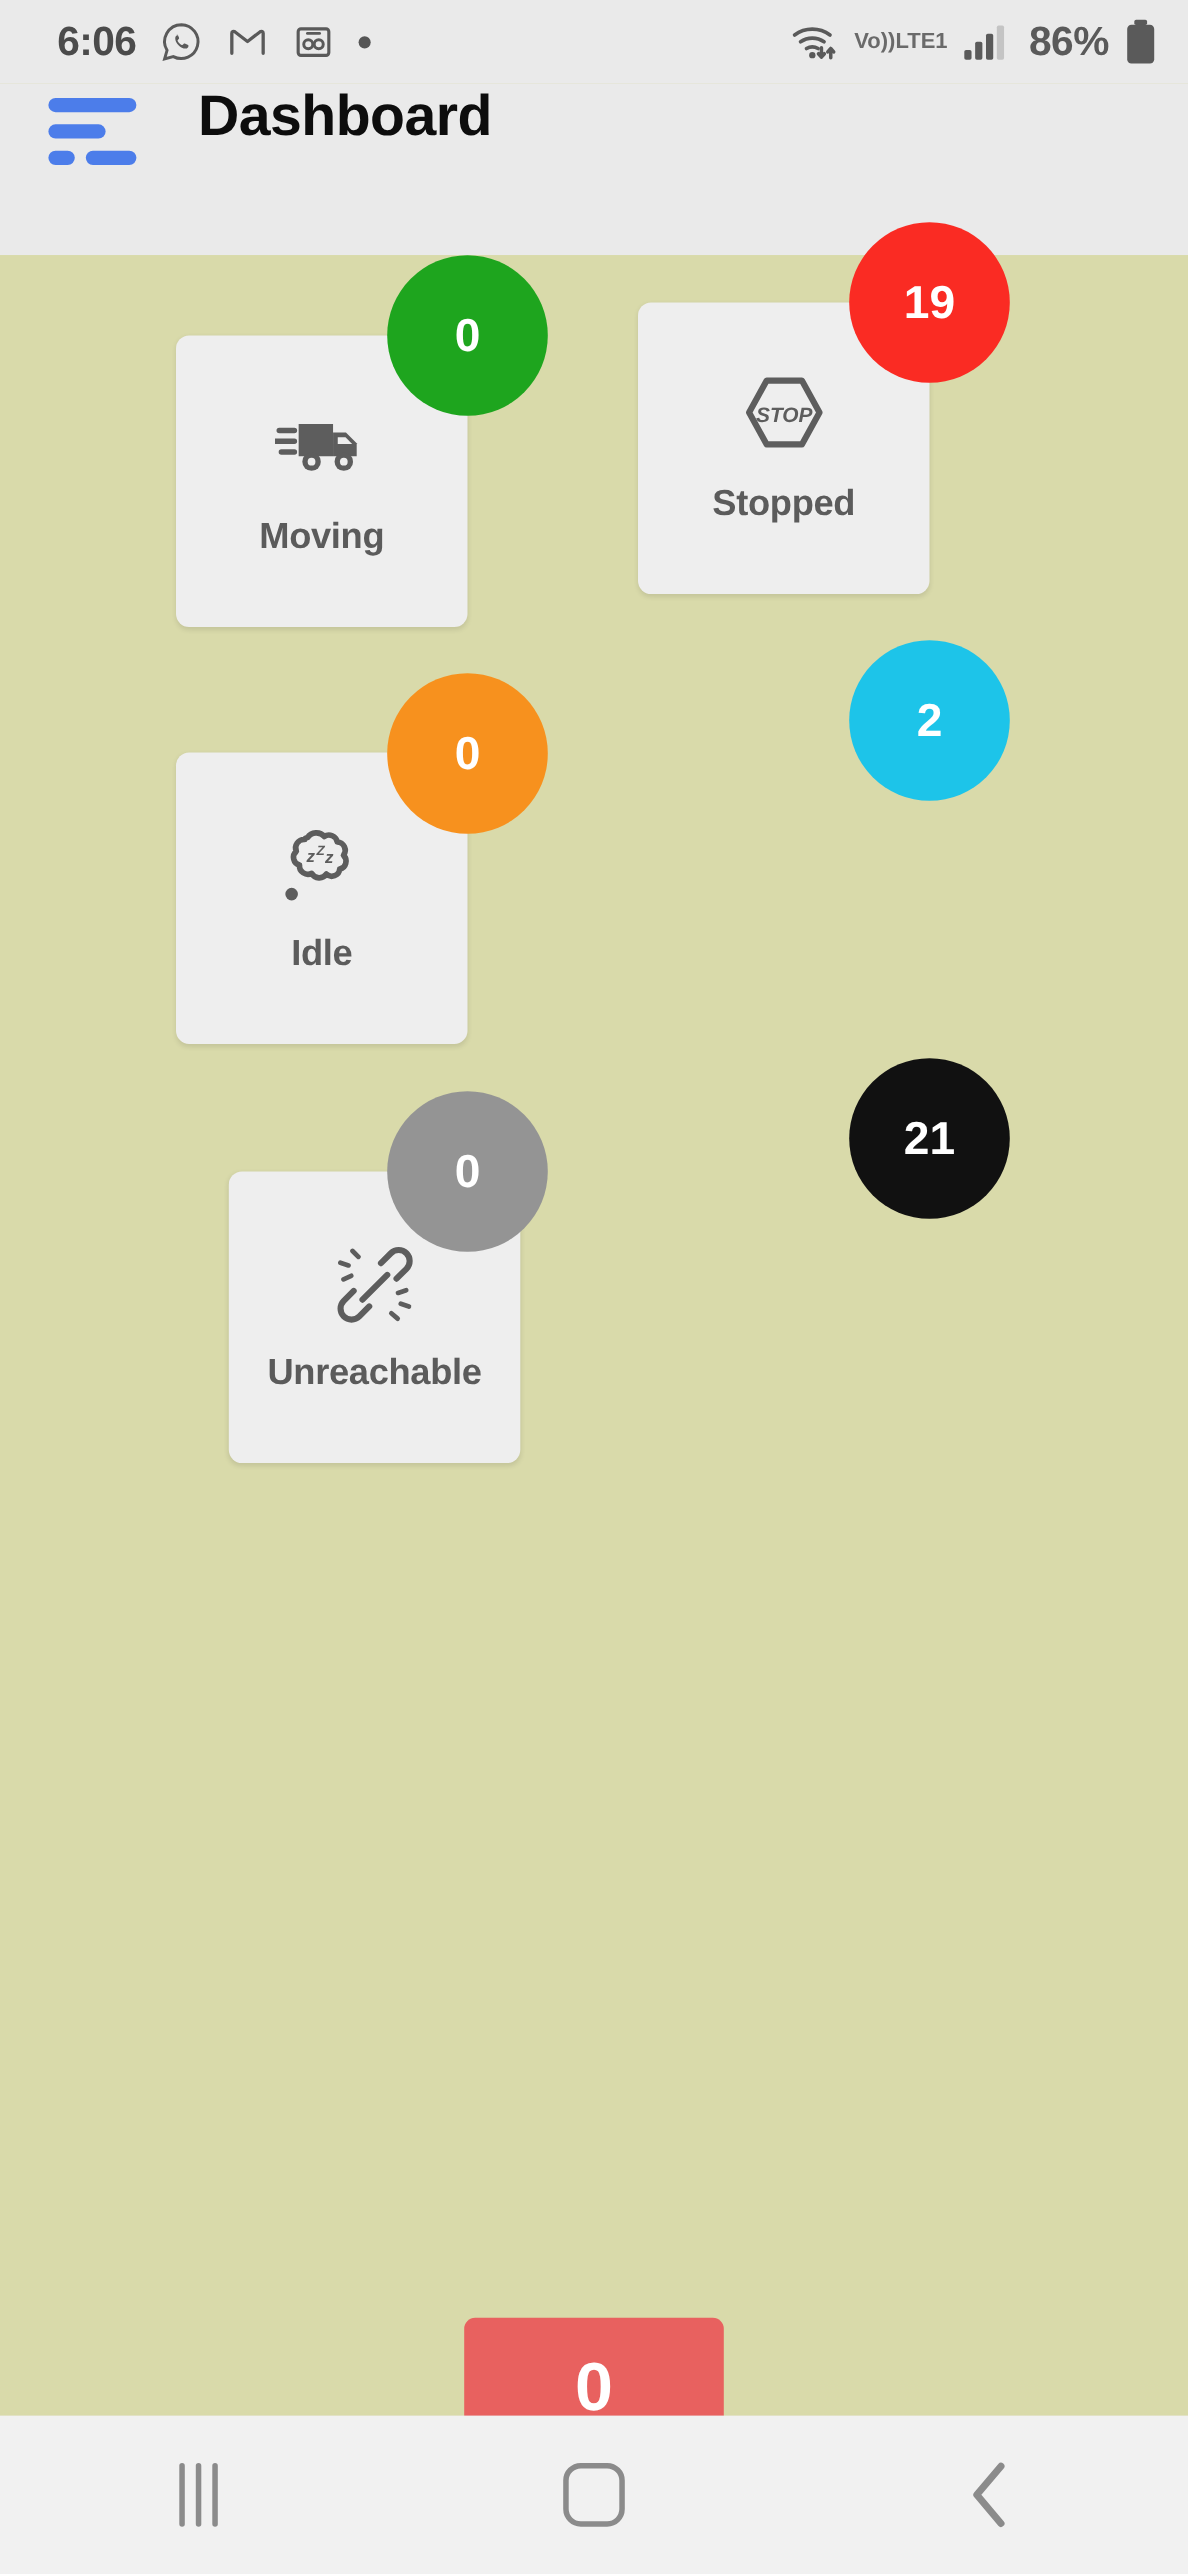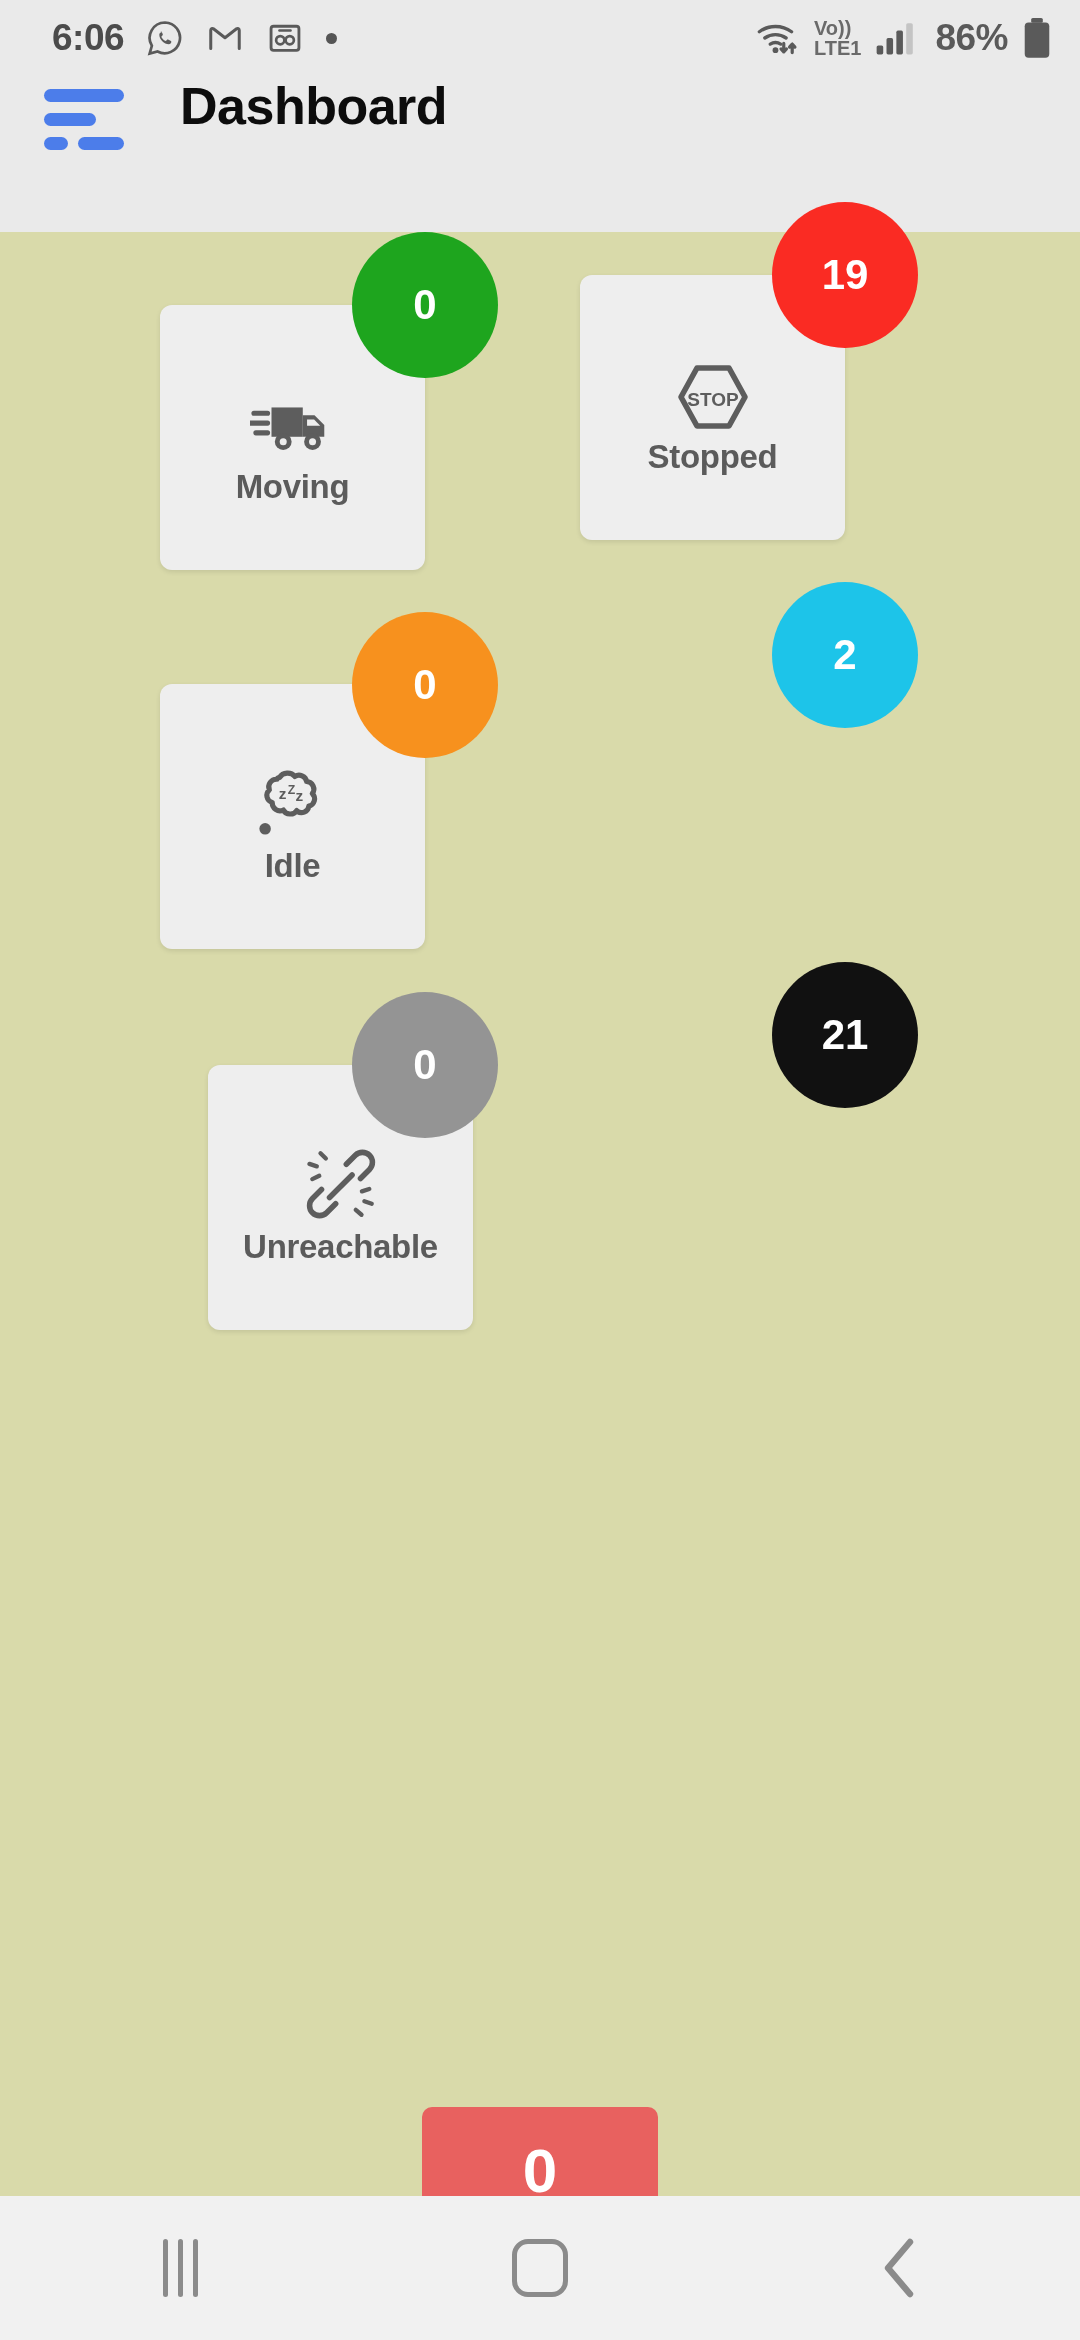--- a/index.html
+++ b/index.html
@@ -14,21 +14,21 @@
   
   .statusbar{
     position:absolute; top:0; left:0; width:1080px; height:76px;
     background:#eaeaea; display:flex; align-items:center;
     padding:0 28px 0 52px; color:#4a4a4a;
   }
   .sb-left{ display:flex; align-items:center; gap:22px; }
   .sb-time{ font-size:37px; font-weight:bold; letter-spacing:-0.5px; color:#4b4b4b; }
   .sb-right{ margin-left:auto; display:flex; align-items:center; gap:14px; }
   .sb-batt-text{ font-size:37px; font-weight:bold; color:#5a5a5a; letter-spacing:-0.5px; }
-  .volte{ display:flex; flex-direction:column; align-items:flex-start; line-height:1;
+  .volte{ display:flex; flex-direction:row; align-items:flex-start; line-height:1;
           font-size:20px; font-weight:bold; color:#6a6a6a; }
   .volte span{ display:block; }
   .dotmark{ width:11px; height:11px; border-radius:50%; background:#555; }
 
   
   .appbar{
     position:absolute; top:76px; left:0; width:1080px; height:156px;
     background:#eaeaea; display:flex; align-items:flex-start; padding-left:40px;
   }
   .menu-btn{ width:86px; height:86px; display:flex; flex-direction:column;
@@ -41,21 +41,21 @@
 
   
   .content{ position:absolute; top:232px; left:0; width:1080px; height:1964px; background:#d9daaa; }
 
   .card{
     position:absolute; width:265px; height:265px;
     background:#eeeeee; border-radius:12px;
     box-shadow:0 2px 5px rgba(0,0,0,0.10);
     display:flex; flex-direction:column; align-items:center; justify-content:center;
   }
-  .card-icon{ height:92px; display:flex; align-items:flex-end; justify-content:center; margin-bottom:6px; }
+  .card-icon{ height:92px; display:flex; align-items:flex-start; justify-content:center; margin-bottom:6px;font-style:italic; }
   .card-label{ font-size:33px; font-weight:bold; color:#5b5b5b; letter-spacing:-0.3px; }
 
   .badge{
     position:absolute; width:146px; height:146px; border-radius:50%;
     display:flex; align-items:center; justify-content:center;
     color:#fff; font-size:42px; font-weight:bold;
   }
 
   
   .alerts{

